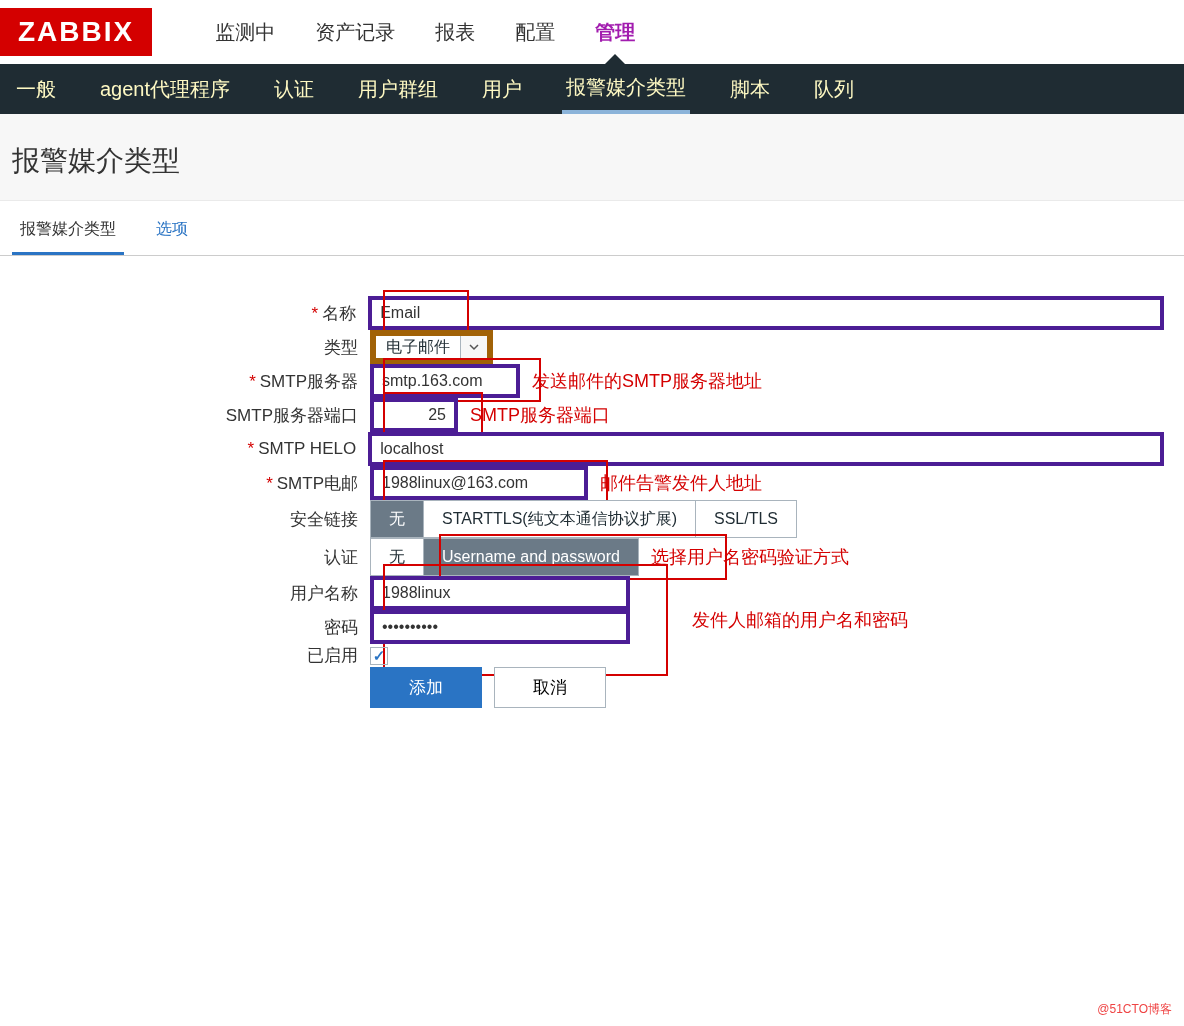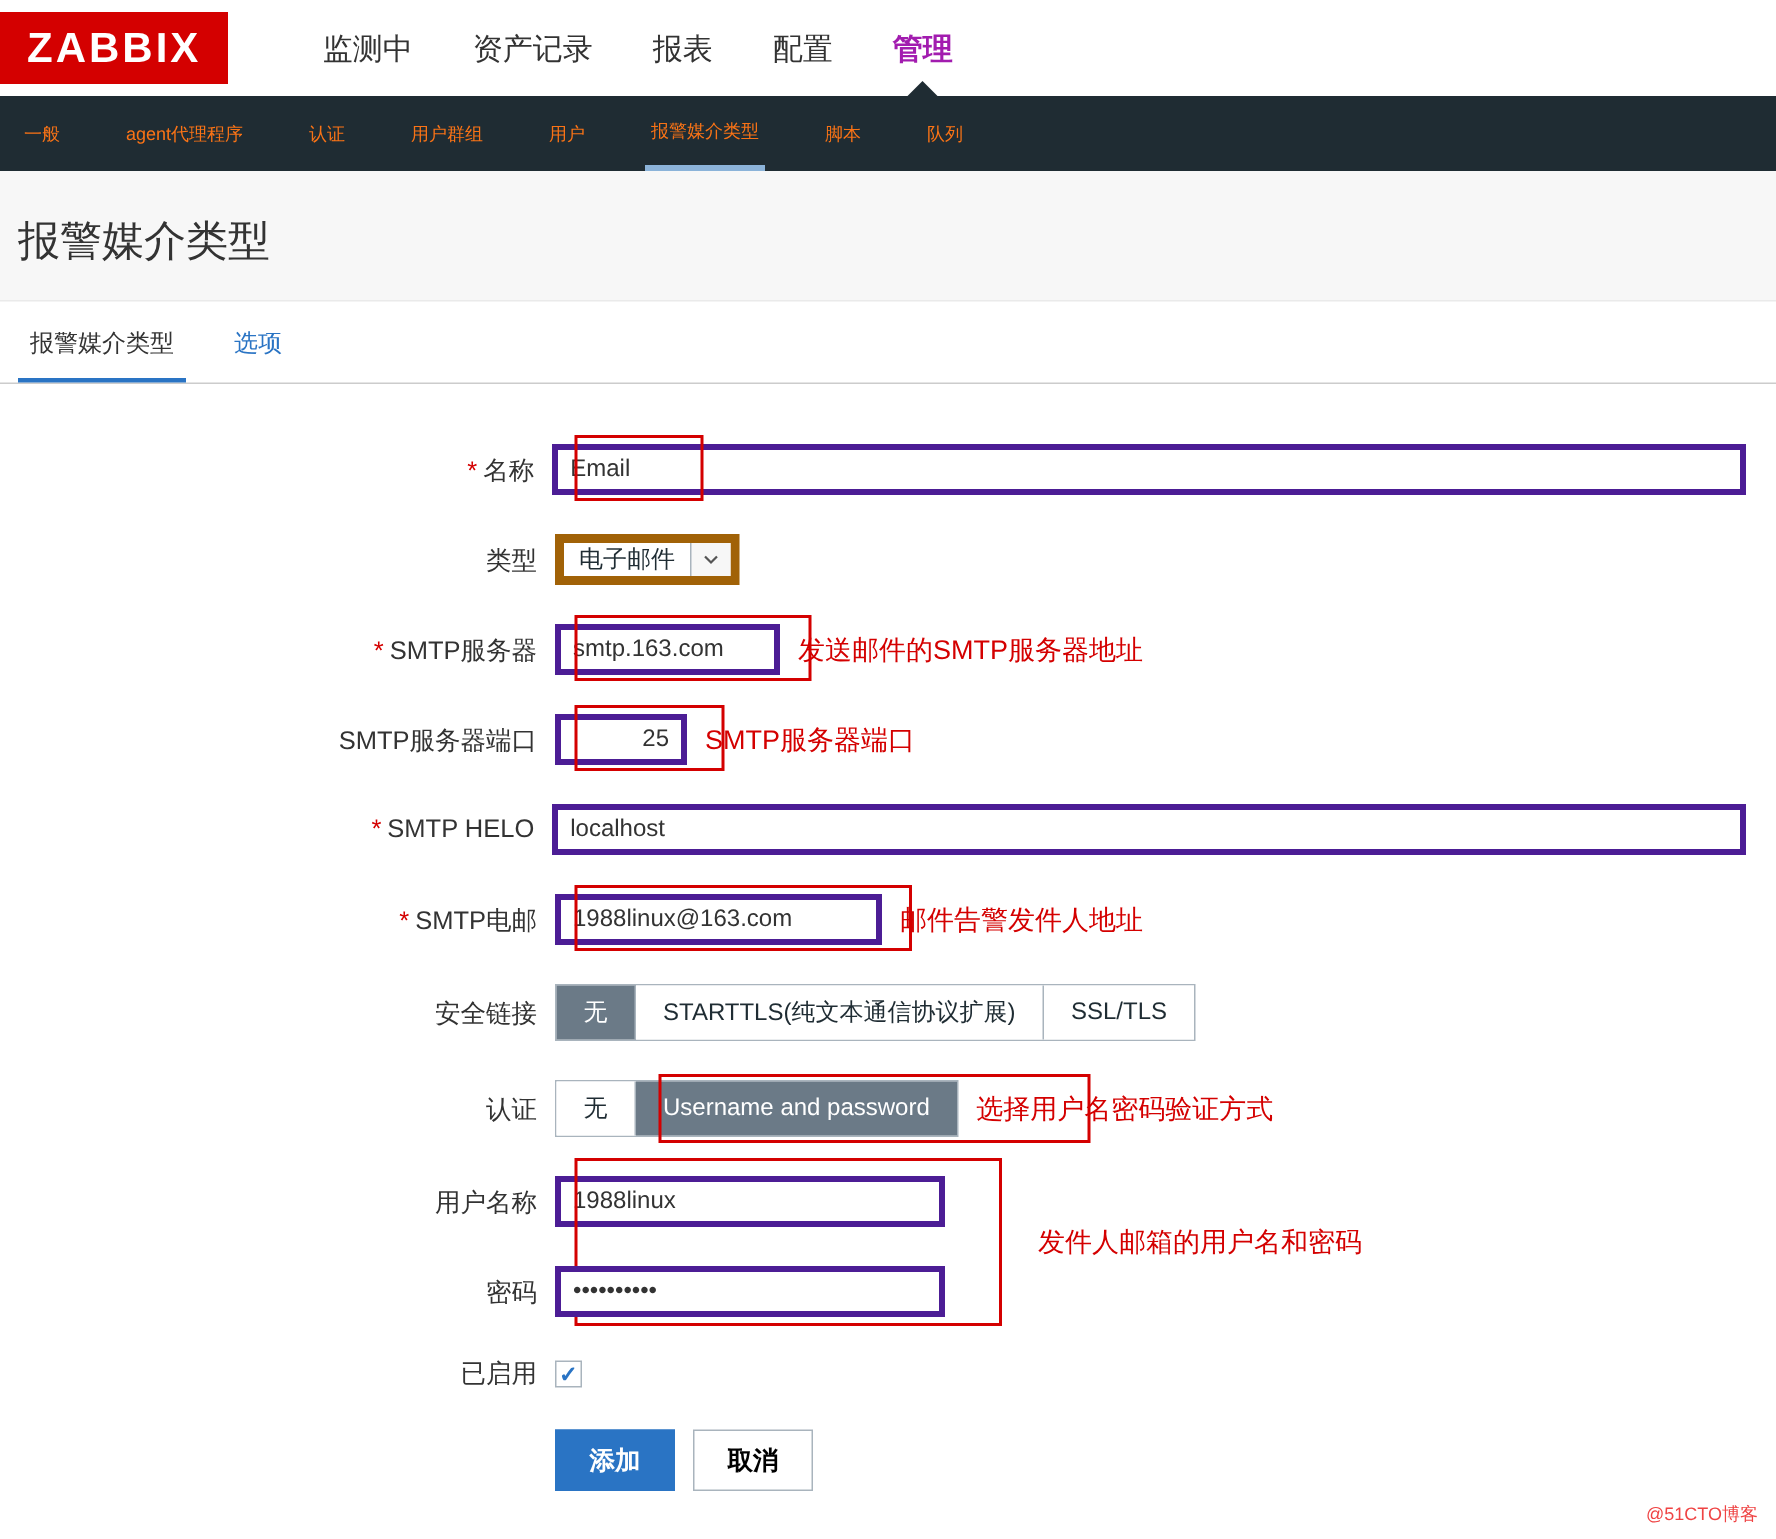--- a/index.html
+++ b/index.html
@@ -5,35 +5,35 @@
     * { box-sizing: border-box; margin: 0; padding: 0; }
     body { font-family: Arial, "Microsoft YaHei", sans-serif; font-size: 14px; color: #1f2c33; background: #fff; }
     
     .topbar { display: flex; align-items: center; background: #fff; padding: 8px 0; }
     .logo { background: #d40000; color: #fff; font-weight: bold; font-size: 28px; letter-spacing: 2px; padding: 6px 18px; margin-right: 43px; height: 48px; display: flex; align-items: center; }
     .topnav-item { font-size: 20px; color: #333; margin: 0 20px; cursor: pointer; }
     .topnav-item.active { color: #a21caf; font-weight: 600; position: relative; }
     .topnav-arrow { position: absolute; bottom: -18px; left: 50%; transform: translateX(-50%); width: 0; height: 0; border-left: 10px solid transparent; border-right: 10px solid transparent; border-bottom: 10px solid #1f2c33; }
     
     .subnav { display: flex; align-items: center; background: #1f2c33; padding: 0; height: 50px; }
-    .subnav-item { color: #f97316; font-size: 12px; margin: 0 18px; cursor: pointer; height: 50px; display: flex; align-items: center; padding: 0 4px; }
+    .subnav-item { color: #fef9c3; font-size: 20px; margin: 0 18px; cursor: pointer; height: 50px; display: flex; align-items: center; padding: 0 4px; }
     .subnav-item.first { margin-left: 12px; }
     .subnav-item.active { border-bottom: 4px solid #8bb3d9; padding-bottom: 0; height: 50px; box-sizing: border-box; }
     
     .page-title { font-size: 28px; font-weight: 300; color: #333; padding: 28px 12px 20px; background: #f7f7f7; }
     
     .content { background: #fff; padding: 0; border-top: 1px solid #eaeaea; }
     
     .content-tabs { display: flex; border-bottom: 1px solid #ccc; padding: 0 12px; }
     .content-tab { font-size: 16px; padding: 18px 8px 12px; margin-right: 24px; cursor: pointer; position: relative; }
     .content-tab.active { color: #333; border-bottom: 3px solid #2a74c4; }
     .content-tab.inactive { color: #2a74c4; }
     
     .form-area { padding: 40px 20px; }
-    .form-row { display: flex; align-items: center; margin-bottom: 26px; position: relative; }
+    .form-row { display: flex; align-items: center; position: relative; }
     .form-label { width: 350px; text-align: right; padding-right: 12px; font-size: 17px; color: #333; }
     .req { color: #d40000; margin-right: 4px; }
     
     .form-input { border: 4px solid #4c1d95; padding: 6px 8px; font-size: 16px; height: 34px; color: #333; }
     .form-input.full { width: 800px; }
     .form-input.short { width: 150px; }
     .form-input.port { width: 88px; text-align: right; }
     .form-input.mid { width: 260px; }
     
     .red-box { border: 2px solid #d40000; position: absolute; pointer-events: none; }
@@ -44,21 +44,21 @@
     .select-btn { border-left: 1px solid #a9b4bd; padding: 0 8px; height: 100%; display: flex; align-items: center; background: #f7f7f7; cursor: pointer; }
     
     .radio-group { display: inline-flex; border: 1px solid #a9b4bd; height: 38px; }
     .radio-item { padding: 0 18px; display: flex; align-items: center; font-size: 16px; border-right: 1px solid #a9b4bd; cursor: pointer; background: #fff; }
     .radio-item:last-child { border-right: none; }
     .radio-item.selected { background: #6b7a87; color: #fff; }
     
     .checkbox { width: 18px; height: 18px; border: 1px solid #a9b4bd; display: inline-flex; align-items: center; justify-content: center; cursor: pointer; }
     .checkbox.checked::after { content: "✓"; color: #2a74c4; font-weight: bold; font-size: 15px; }
     
-    .btn { border: 1px solid #a9b4bd; padding: 8px 22px; font-size: 17px; cursor: pointer; background: #fff; font-weight: bold; }
+    .btn { border: 1px solid #a9b4bd; padding: 8px 38px; font-size: 17px; cursor: pointer; background: #fff; }
     .btn.primary { background: #2a74c4; color: #fff; border-color: #2a74c4; }
     
     .watermark { position: fixed; bottom: 8px; right: 12px; font-size: 12px; color: #ef4444; }
     
     .credentials-box { border: 2px solid #d40000; position: absolute; left: 363px; top: -12px; width: 285px; height: 112px; pointer-events: none; }
   </style>
 </head>
 <body>
 
 <div class="topbar">

